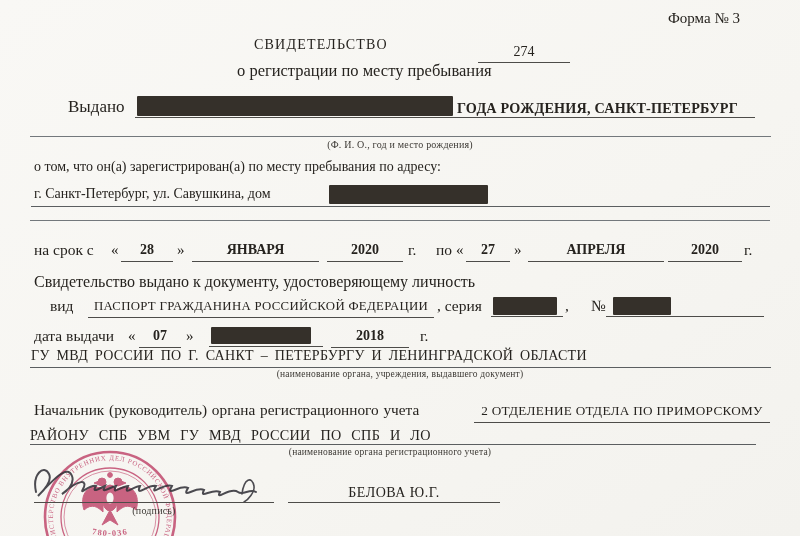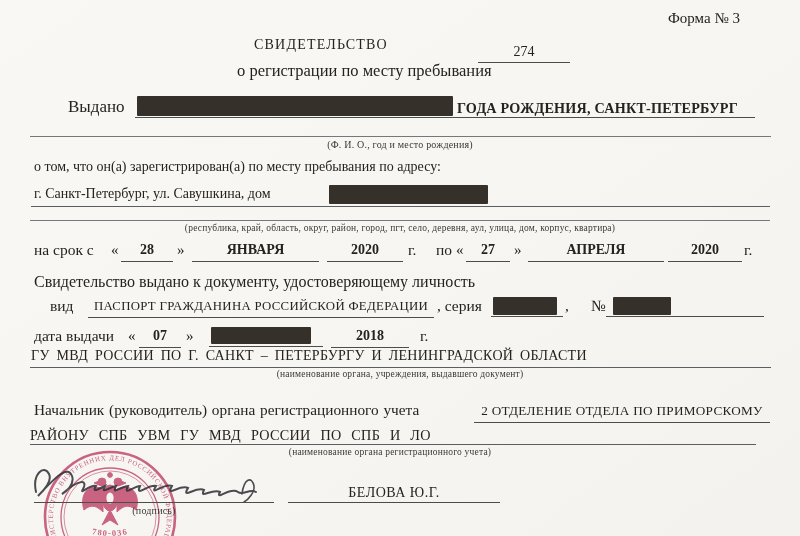--- a/index.html
+++ b/index.html
@@ -41,21 +41,20 @@
   <div class="vrule" style="top:117px;left:135px;width:620px;"></div>
 
   <div class="rule" style="top:136px;left:30px;width:741px;"></div>
   <div class="caption" style="top:139px;left:30px;width:740px;">(Ф. И. О., год и место рождения)</div>
 
   <div class="bigtxt" style="top:157px;left:34px;">о том, что он(а) зарегистрирован(а) по месту пребывания по адресу:</div>
   <div class="bigtxt" style="top:184px;left:34px;">г. Санкт-Петербург, ул. Савушкина, дом</div>
   <div class="redact" style="top:185px;left:329px;width:159px;height:19px;"></div>
   <div class="rule" style="top:206px;left:31px;width:739px;background:#5b5e60;"></div>
   <div class="rule" style="top:220px;left:30px;width:740px;"></div>
-  <div class="caption" style="top:223px;left:30px;width:740px;font-size:9.5px;">(республика, край, область, округ, район, город, пгт, село, деревня, аул, улица, дом, корпус, квартира)</div>
 
   <div class="abs" style="top:240px;left:0;width:800px;height:24px;padding-left:46px;">
     <span class="lbl" style="left:34px;">на срок с</span>
     <span class="q" style="left:111px;">«</span>
     <span class="cell" style="left:121px;width:52px;">28</span>
     <span class="q" style="left:177px;">»</span>
     <span class="cell" style="left:192px;width:127px;">ЯНВАРЯ</span>
     <span class="cell" style="left:327px;width:76px;">2020</span>
     <span class="lbl" style="left:408px;">г.</span>
     <span class="lbl" style="left:436px;">по</span>

